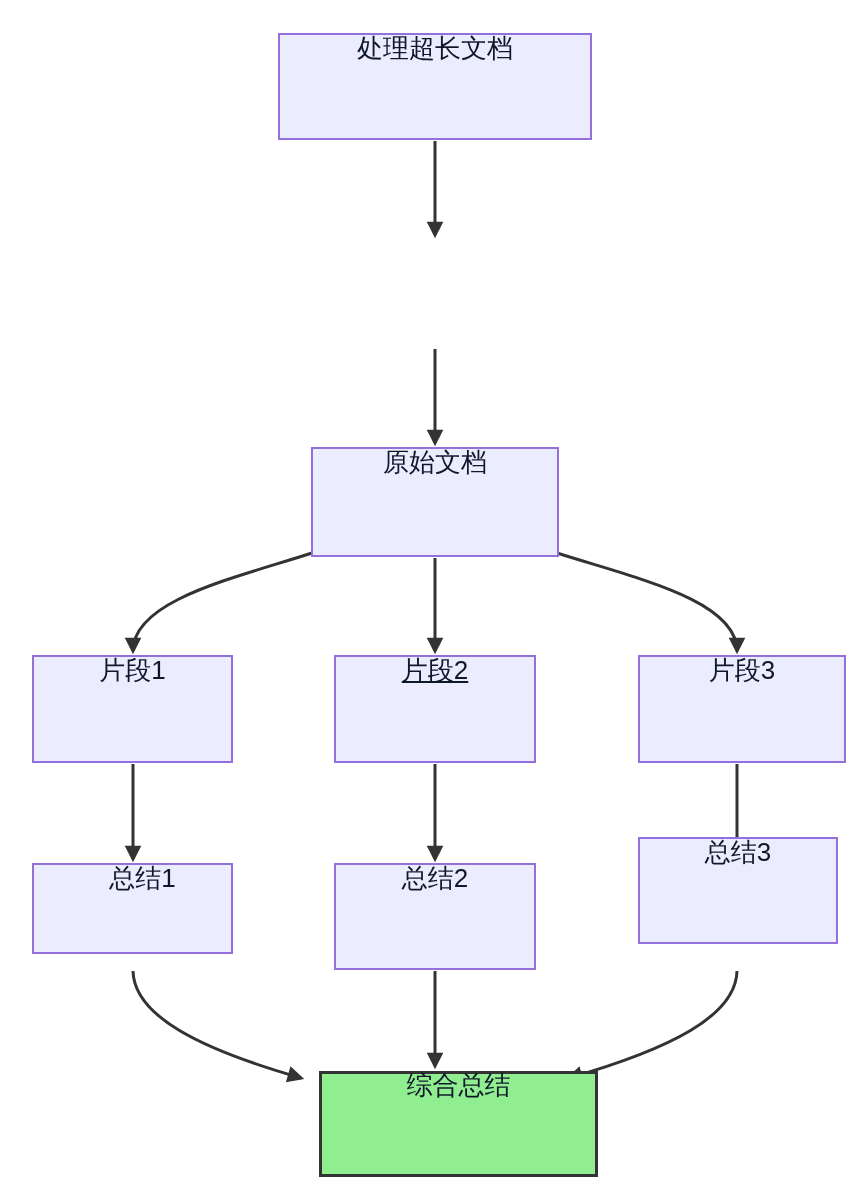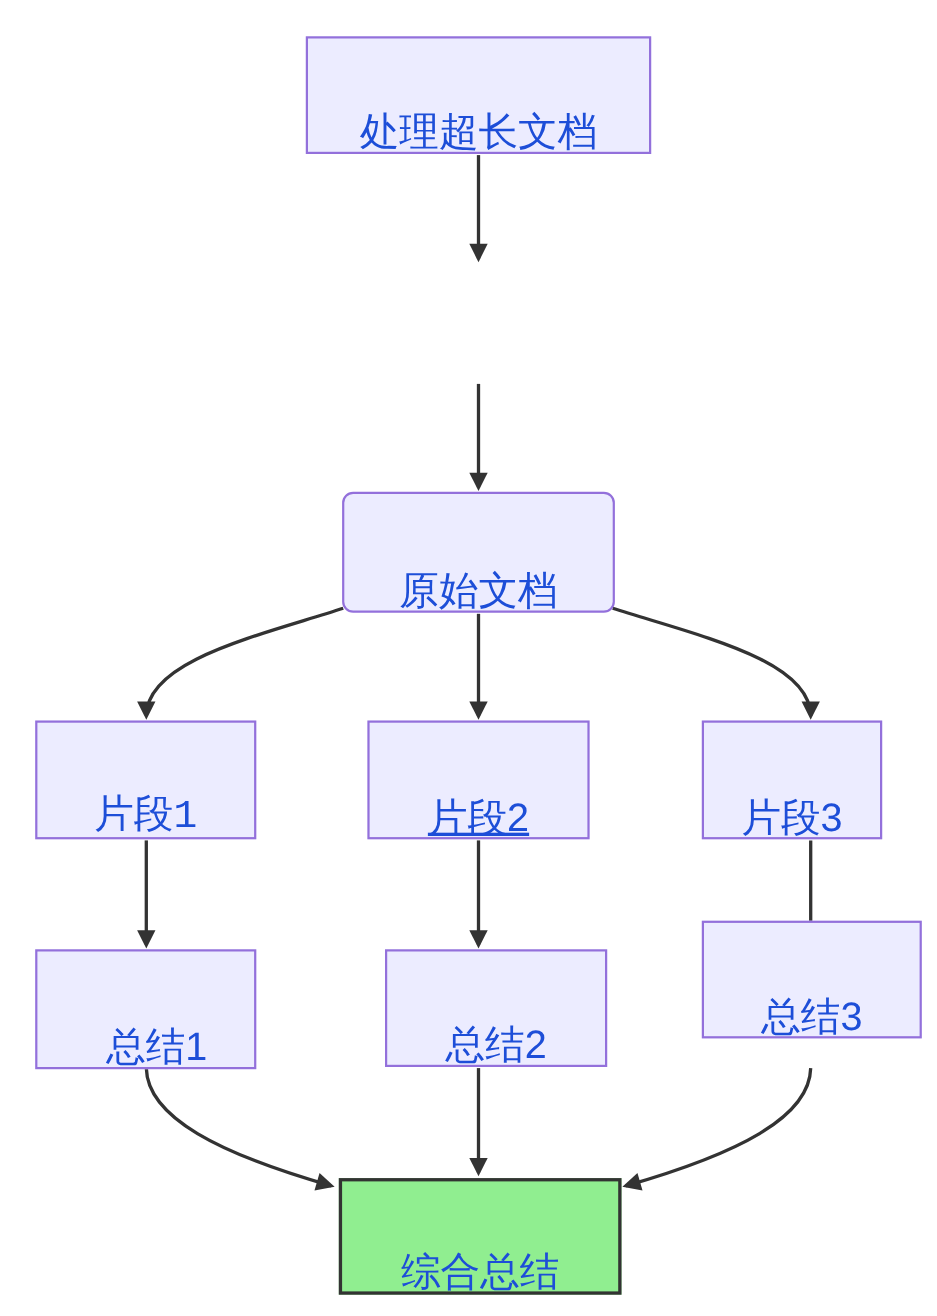--- a/index.html
+++ b/index.html
@@ -10,26 +10,26 @@
     font-family: "Liberation Sans", sans-serif;
     overflow: hidden;
   }
   .canvas { position: absolute; left: 0; top: 0; width: 852px; height: 1196px; }
   svg.edges { position: absolute; left: 0; top: 0; width: 852px; height: 1196px; }
   path.edge { stroke: #333333; stroke-width: 3; fill: none; }
   .node {
     position: absolute;
     box-sizing: border-box;
     display: flex;
-    align-items: flex-end;
+    align-items: flex-start;
     justify-content: center;
     background: #ECECFF;
     border: 2px solid #9370DB;
-    color: #1d4ed8;
-    font-size: 36px;
+    color: #0f172a;
+    font-size: 26px;
     line-height: 1;
     white-space: nowrap;
   }
   .node--accent { background: #BBBBF4; border: 3px solid #333333; }
   .node--result { background: #90EE90; border: 3px solid #333333; }
 </style>
 </head>
 <body>
 
 <div class="canvas">
@@ -51,45 +51,45 @@
     <path class="edge" d="M133 971 C134 1016, 200 1049, 301 1078" marker-end="url(#arrow)"></path>
     <path class="edge" d="M435 971 V1066" marker-end="url(#arrow)"></path>
     <path class="edge" d="M737 971 C736 1016, 670 1049, 569 1078" marker-end="url(#arrow)"></path>
   </svg>
 
   <div class="node" style="left:278px; top:33px; width:314px; height:107px;">
     <span>处理超长文档</span>
   </div>
 
 
-  <div class="node" style="left:311px; top:447px; width:248px; height:110px;border-radius:10px;">
+  <div class="node" style="left:311px; top:447px; width:248px; height:110px;">
     <span>原始文档</span>
   </div>
 
-  <div class="node" style="left:32px; top:655px; width:201px; height:108px;font-family:Liberation Mono, monospace;">
+  <div class="node" style="left:32px; top:655px; width:201px; height:108px;">
     <span>片段1</span>
   </div>
 
   <div class="node" style="left:334px; top:655px; width:202px; height:108px;text-decoration:underline;">
     <span>片段2</span>
   </div>
 
-  <div class="node" style="left:638px; top:655px; width:164px; height:108px;">
+  <div class="node" style="left:638px; top:655px; width:208px; height:108px;">
     <span>片段3</span>
   </div>
 
-  <div class="node" style="left:32px; top:863px; width:201px; height:109px;padding-left:20px;">
+  <div class="node" style="left:32px; top:863px; width:201px; height:91px;padding-left:20px;">
     <span>总结1</span>
   </div>
 
-  <div class="node" style="left:334px; top:863px; width:202px; height:107px;margin-left:16px;">
+  <div class="node" style="left:334px; top:863px; width:202px; height:107px;">
     <span>总结2</span>
   </div>
 
   <div class="node" style="left:638px; top:837px; width:200px; height:107px;">
     <span>总结3</span>
   </div>
 
-  <div class="node node--result" style="left:308px; top:1071px; width:257px; height:106px;">
+  <div class="node node--result" style="left:319px; top:1071px; width:279px; height:106px;font-family:Liberation Mono, monospace;">
     <span>综合总结</span>
   </div>
 
 </div>
 
 </body></html>

